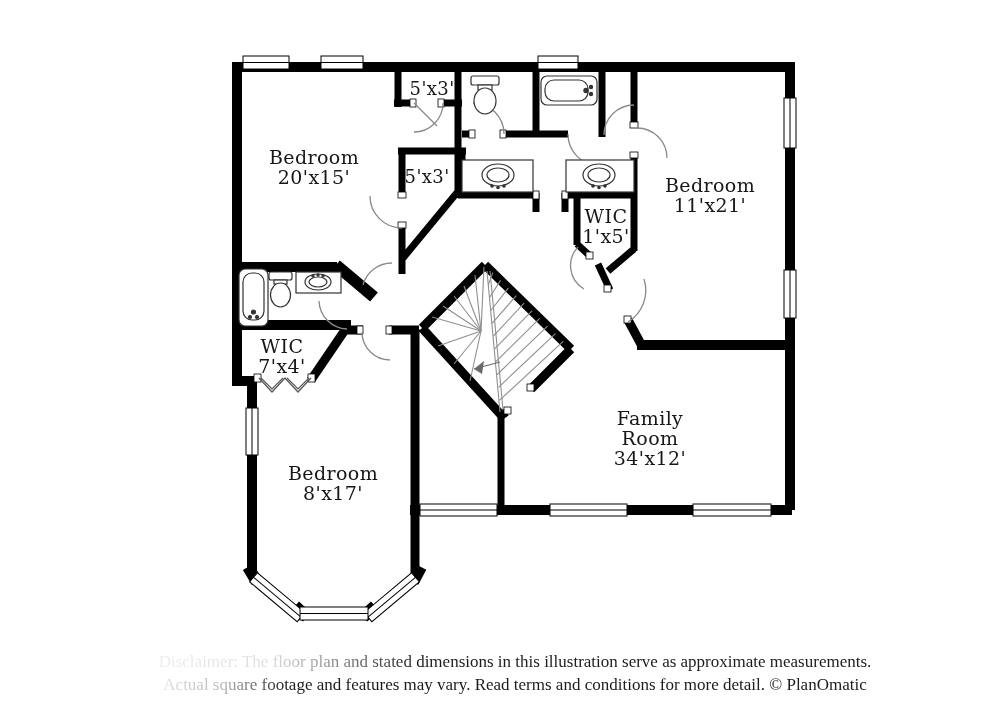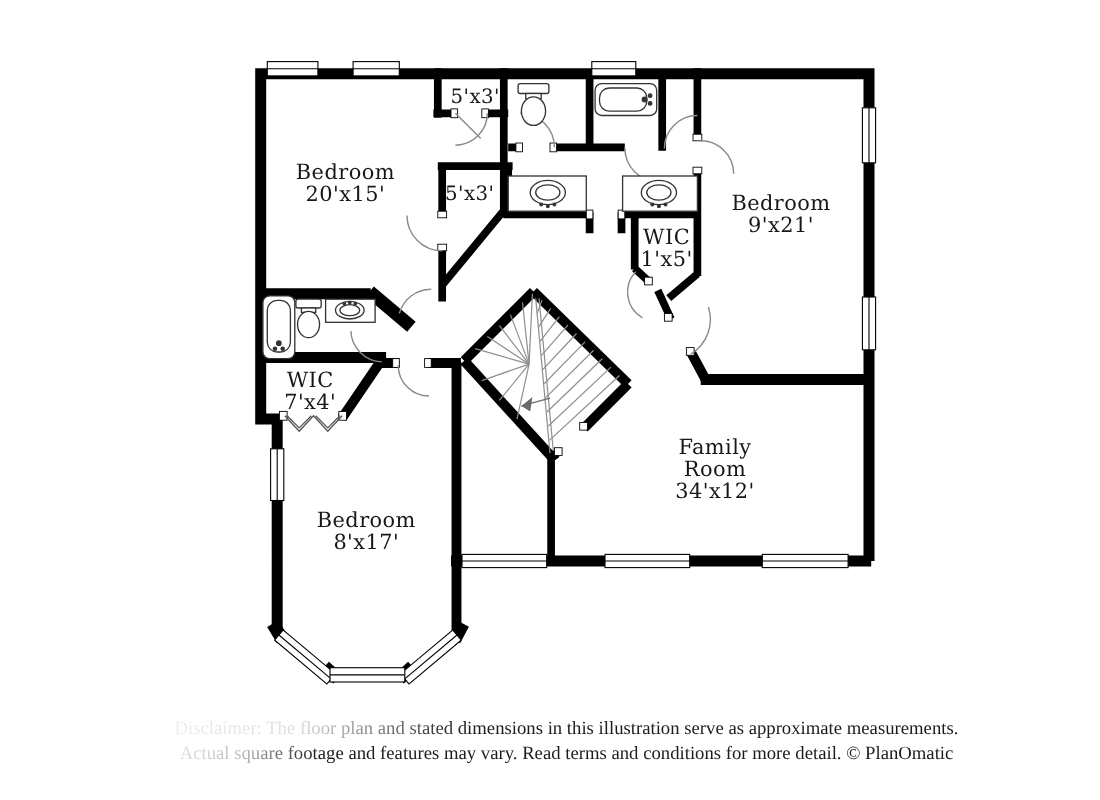--- a/index.html
+++ b/index.html
@@ -269,31 +269,31 @@
   </div>
   <div class="room-label small" style="left:427px;top:177px;">
     <span>5'x3'</span>
   </div>
   <div class="room-label" style="left:606px;top:226px;">
     <span>WIC</span>
     <span>1'x5'</span>
   </div>
   <div class="room-label" style="left:710px;top:195px;">
     <span>Bedroom</span>
-    <span>9'x21'</span>
+    <span>11'x21'</span>
   </div>
   <div class="room-label" style="left:282px;top:356px;">
     <span>WIC</span>
     <span>7'x4'</span>
   </div>
   <div class="room-label" style="left:333px;top:483px;">
     <span>Bedroom</span>
     <span>8'x17'</span>
   </div>
-  <div class="room-label" style="left:650px;top:427px;">
+  <div class="room-label" style="left:650px;top:438px;">
     <span>Family</span>
     <span>Room</span>
     <span>34'x12'</span>
   </div>
 
   <div class="footer">
     <div class="footer-line" style="top:650px;">Disclaimer: The floor plan and stated dimensions in this illustration serve as approximate measurements.</div>
     <div class="footer-line" style="top:673px;">Actual square footage and features may vary. Read terms and conditions for more detail. © PlanOmatic</div>
   </div>
   <div class="fade f1"></div>

